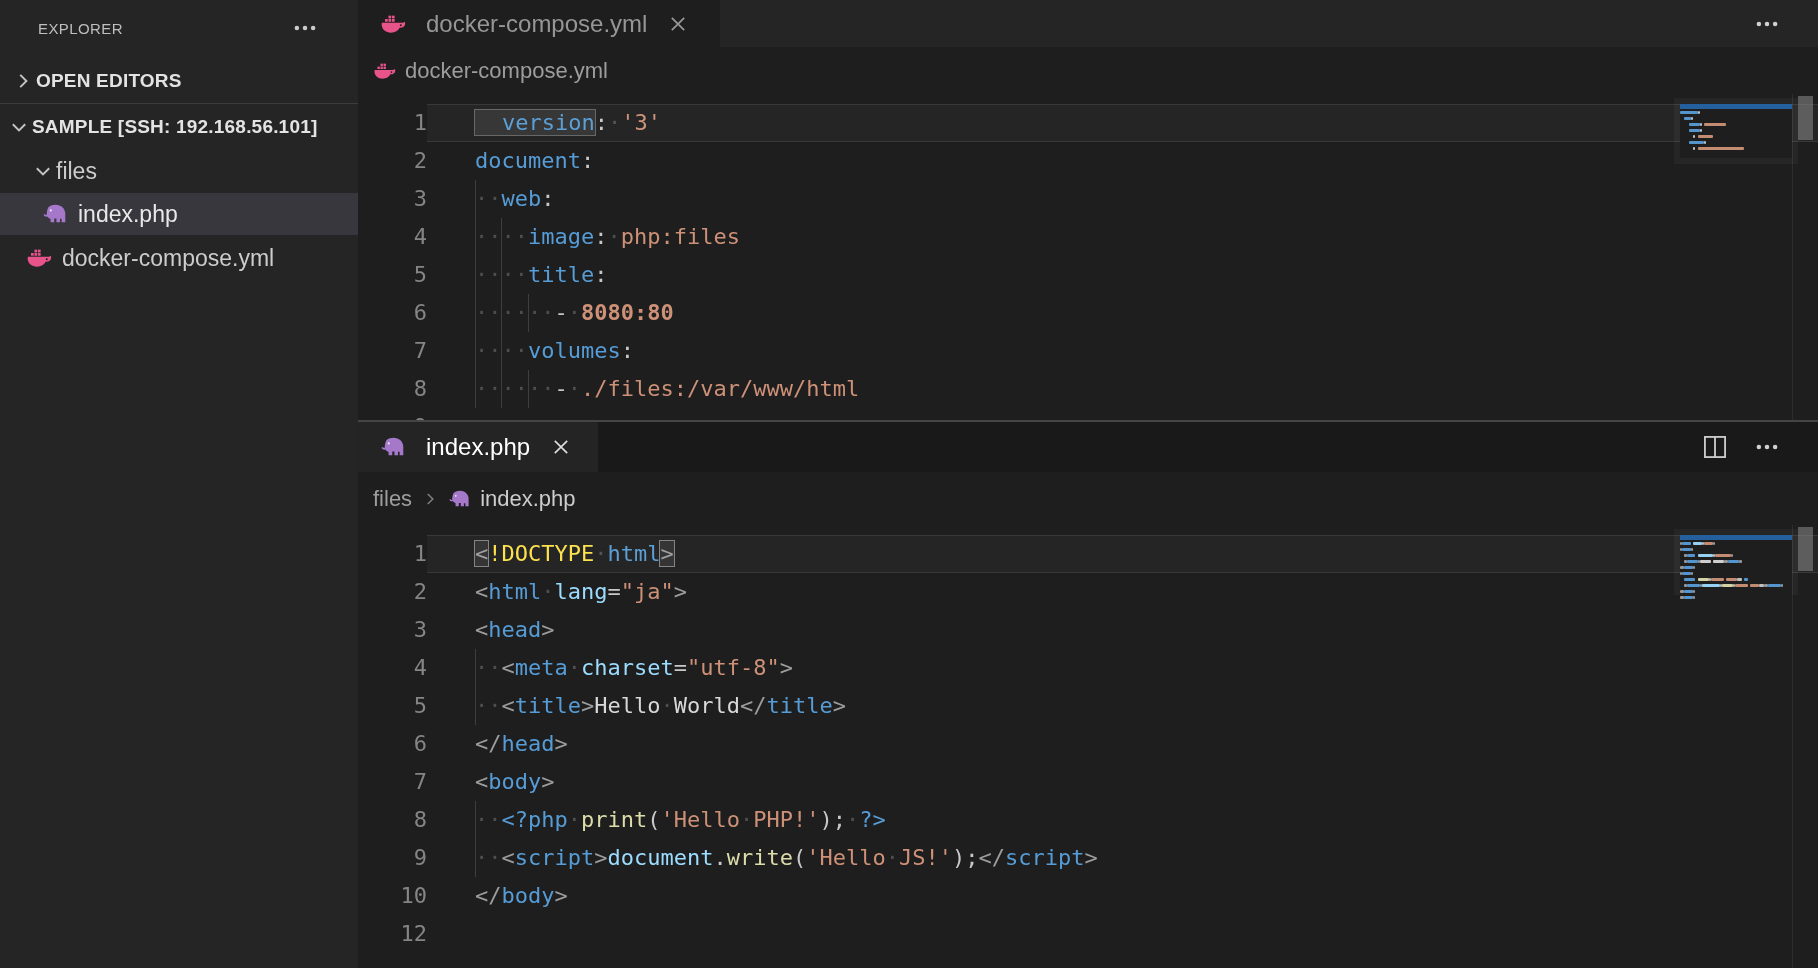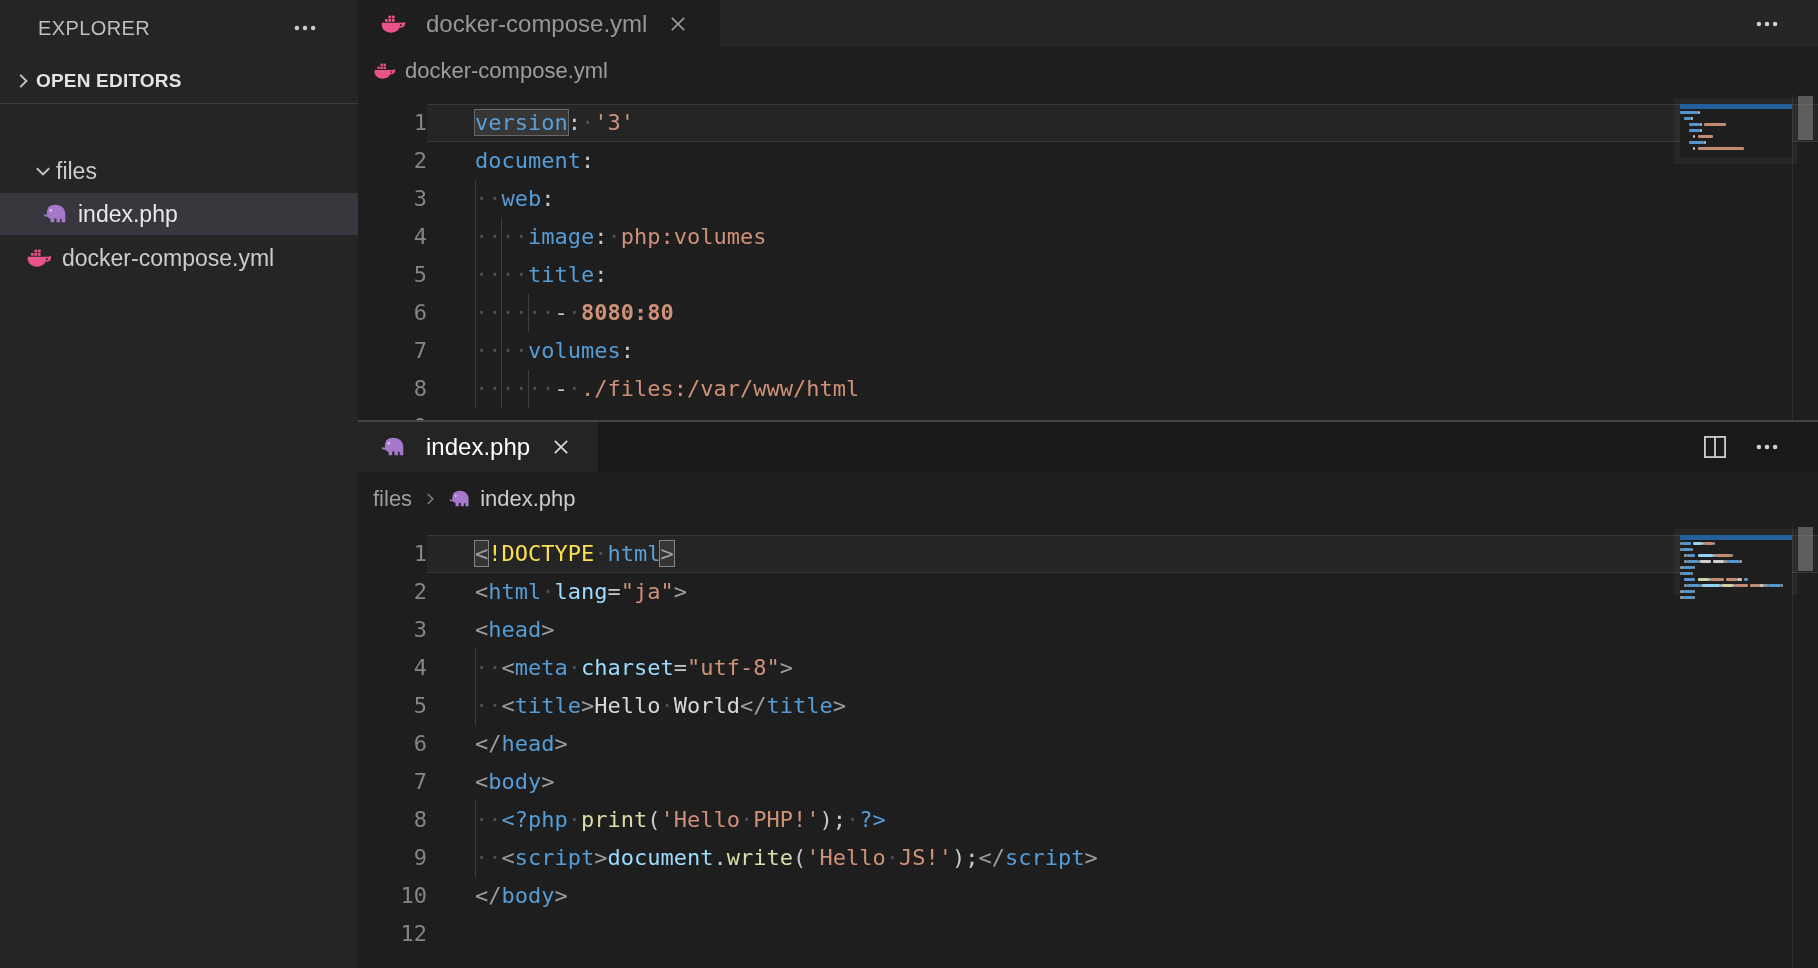--- a/index.html
+++ b/index.html
@@ -5,21 +5,21 @@
   * { margin:0; padding:0; box-sizing:border-box; }
   html,body { background:#111; }
   .app {
     position:relative; width:1818px; height:968px; overflow:hidden;
     background:#1e1e1e; font-family:"Liberation Sans", sans-serif;
     color:#cccccc; user-select:none;
   }
   
   .sidebar { position:absolute; left:0; top:0; width:358px; height:968px; background:#252526; }
   .sb-header { position:absolute; top:0; left:0; right:0; height:56px; display:flex; align-items:center; padding-left:38px; }
-  .sb-title { font-size:20px; color:#bfbfbf; letter-spacing:.4px; }
+  .sb-title { font-size:15px; color:#bfbfbf; letter-spacing:.4px; }
   .sb-more { position:absolute; right:38px; top:13px; width:30px; height:30px; display:flex; align-items:center; justify-content:center; color:#cccccc; cursor:pointer; }
   .sb-row { position:absolute; left:0; right:0; height:42px; display:flex; align-items:center; white-space:nowrap; overflow:hidden; cursor:pointer; }
   .sb-row .chev { width:26px; height:26px; flex:none; display:flex; align-items:center; justify-content:center; color:#c5c5c5; }
   .sb-section-label { font-size:19px; font-weight:bold; color:#e3e3e3; letter-spacing:.2px; }
   .sb-item-label { font-size:23px; color:#cccccc; }
   .row-open-editors { top:60px; padding-left:10px; }
   .sb-divider { position:absolute; top:103px; left:0; right:0; height:1px; background:#3c3c3c; }
   .row-workspace { top:106px; padding-left:6px; }
   .row-files { top:150px; padding-left:30px; }
   .row-index { top:193px; padding-left:42px; background:#37373d; }
@@ -98,20 +98,28 @@
       <span class="chev">
           <svg viewBox="0 0 16 16" width="22" height="22" fill="none" stroke="currentColor" stroke-width="1.4">
             <path d="M6 3.5l4.5 4.5L6 12.5"></path>
           </svg>
         </span>
       <span class="sb-section-label">OPEN EDITORS</span>
     </div>
 
     <div class="sb-divider"></div>
 
+    <div class="sb-row row-workspace">
+      <span class="chev">
+          <svg viewBox="0 0 16 16" width="22" height="22" fill="none" stroke="currentColor" stroke-width="1.4">
+            <path d="M3.5 6l4.5 4.5L12.5 6"></path>
+          </svg>
+        </span>
+      <span class="sb-section-label">SAMPLE [SSH: 192.168.56.101]</span>
+    </div>
 
     <div class="sb-row row-files">
       <span class="chev">
           <svg viewBox="0 0 16 16" width="22" height="22" fill="none" stroke="currentColor" stroke-width="1.4">
             <path d="M3.5 6l4.5 4.5L12.5 6"></path>
           </svg>
         </span>
       <span class="sb-item-label">files</span>
     </div>
 
@@ -184,33 +192,33 @@
     <rect x="11" y="4.3" width="2.5" height="2.5"></rect>
     <path d="M1.8 10.9h18.4c.9 0 1.9-.4 2.5-1 .5.7.7 1.6.4 2.6-.5 1.9-2.2 3-4.1 3h-.9c-1.2 2.7-4 4.5-8.1 4.5-4.6 0-7.3-2.4-8.2-5.6-.4-1.5-.2-3.5 0-3.5z"></path>
     <circle cx="19.2" cy="13.1" r=".9" fill="#1e1e1e"></circle>
   </svg>
 </span>
         <span class="bc-label">docker-compose.yml</span>
       </div>
       <div class="code" id="code1">
           <div class="line current">
             <span class="num">1</span>
-            <span class="ltxt"><span class="box-word" style="color: rgb(86, 156, 214);">version</span><span style="color: rgb(200, 200, 200);">:</span><span style="color: rgb(77, 77, 77);">·</span><span style="color: rgb(206, 145, 120);">'3'</span></span>
+            <span class="ltxt"><span class="box-word" style="color: rgb(86, 156, 214); padding-left: 27px;">version</span><span style="color: rgb(200, 200, 200);">:</span><span style="color: rgb(77, 77, 77);">·</span><span style="color: rgb(206, 145, 120);">'3'</span></span>
           </div>
           <div class="line">
             <span class="num">2</span>
             <span class="ltxt"><span style="color: rgb(86, 156, 214);">document</span><span style="color: rgb(200, 200, 200);">:</span></span>
           </div>
           <div class="line">
             <span class="num">3</span>
             <span class="ltxt"><i class="guide" style="left: 0ch;"></i><span style="color: rgb(77, 77, 77);">··</span><span style="color: rgb(86, 156, 214);">web</span><span style="color: rgb(200, 200, 200);">:</span></span>
           </div>
           <div class="line">
             <span class="num">4</span>
-            <span class="ltxt"><i class="guide" style="left: 0ch;"></i><i class="guide" style="left: 2ch;"></i><span style="color: rgb(77, 77, 77);">····</span><span style="color: rgb(86, 156, 214);">image</span><span style="color: rgb(200, 200, 200);">:</span><span style="color: rgb(77, 77, 77);">·</span><span style="color: rgb(206, 145, 120);">php:volumes</span></span>
+            <span class="ltxt"><i class="guide" style="left: 0ch;"></i><i class="guide" style="left: 2ch;"></i><span style="color: rgb(77, 77, 77);">····</span><span style="color: rgb(86, 156, 214);">image</span><span style="color: rgb(200, 200, 200);">:</span><span style="color: rgb(77, 77, 77);">·</span><span style="color: rgb(206, 145, 120);">php:files</span></span>
           </div>
           <div class="line">
             <span class="num">5</span>
             <span class="ltxt"><i class="guide" style="left: 0ch;"></i><i class="guide" style="left: 2ch;"></i><span style="color: rgb(77, 77, 77);">····</span><span style="color: rgb(86, 156, 214);">title</span><span style="color: rgb(200, 200, 200);">:</span></span>
           </div>
           <div class="line">
             <span class="num">6</span>
             <span class="ltxt"><i class="guide" style="left: 0ch;"></i><i class="guide" style="left: 2ch;"></i><i class="guide" style="left: 4ch;"></i><span style="color: rgb(77, 77, 77);">······</span><span style="color: rgb(200, 200, 200);">-</span><span style="color: rgb(77, 77, 77);">·</span><span style="color: rgb(206, 145, 120); font-weight: bold;">8080:80</span></span>
           </div>
           <div class="line">

